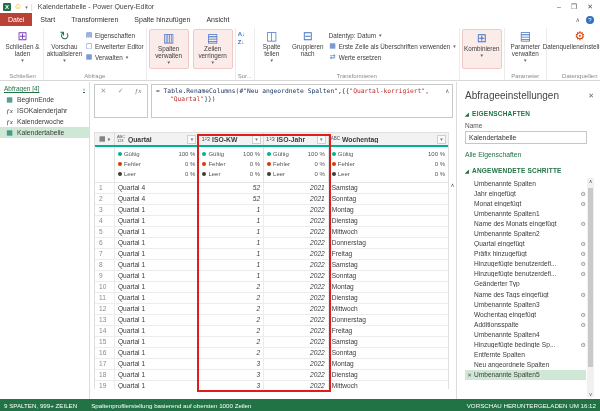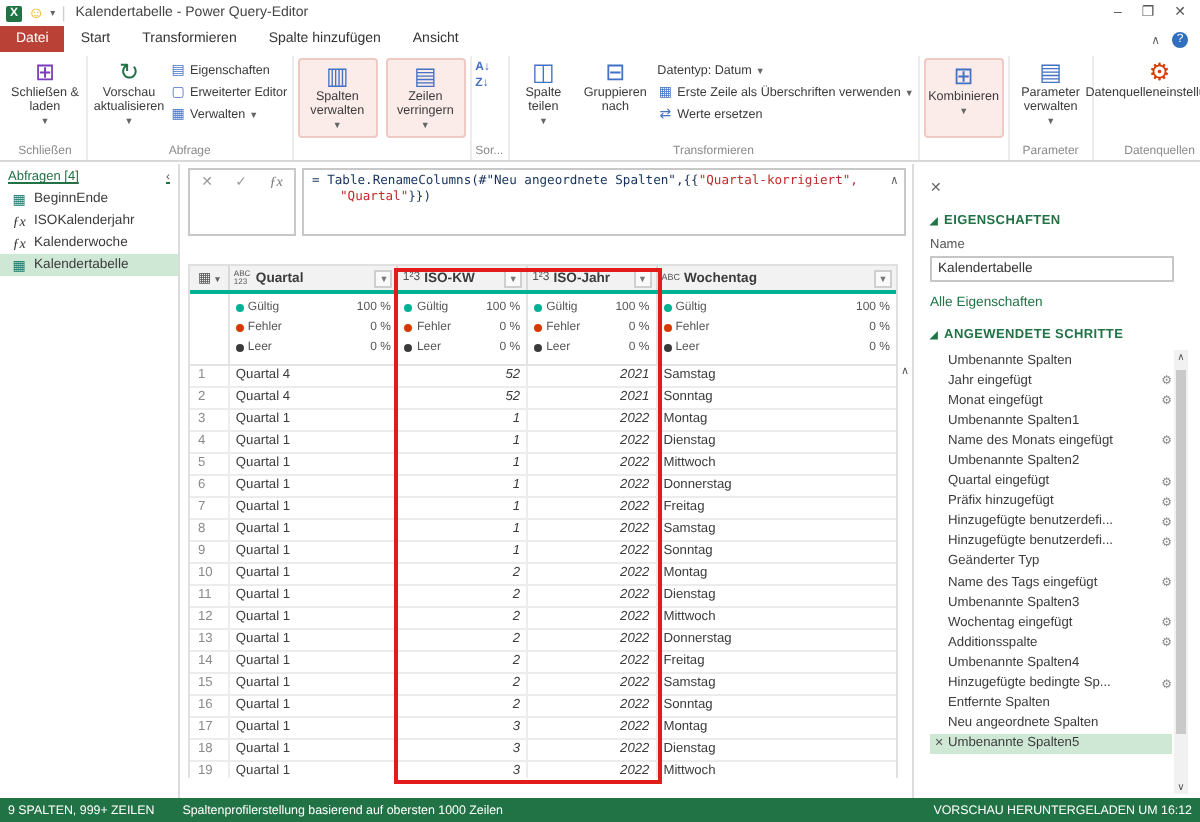--- a/index.html
+++ b/index.html
@@ -607,20 +607,21 @@
 
         <div class="vscroll">
           <span>∧</span>
 
         </div>
       </div>
     </div>
 
     <div class="right-col">
       <div class="settings-title-row">
+        <span class="settings-title">Abfrageeinstellungen</span>
         <span class="panel-close">✕</span>
       </div>
       <div class="section-header">
         <span class="tri">◢</span>
         <span>EIGENSCHAFTEN</span>
       </div>
       <div class="field-label">Name</div>
       <input class="name-input" value="Kalendertabelle" style="">
       <div class="link">Alle Eigenschaften</div>
       <div class="section-header">

